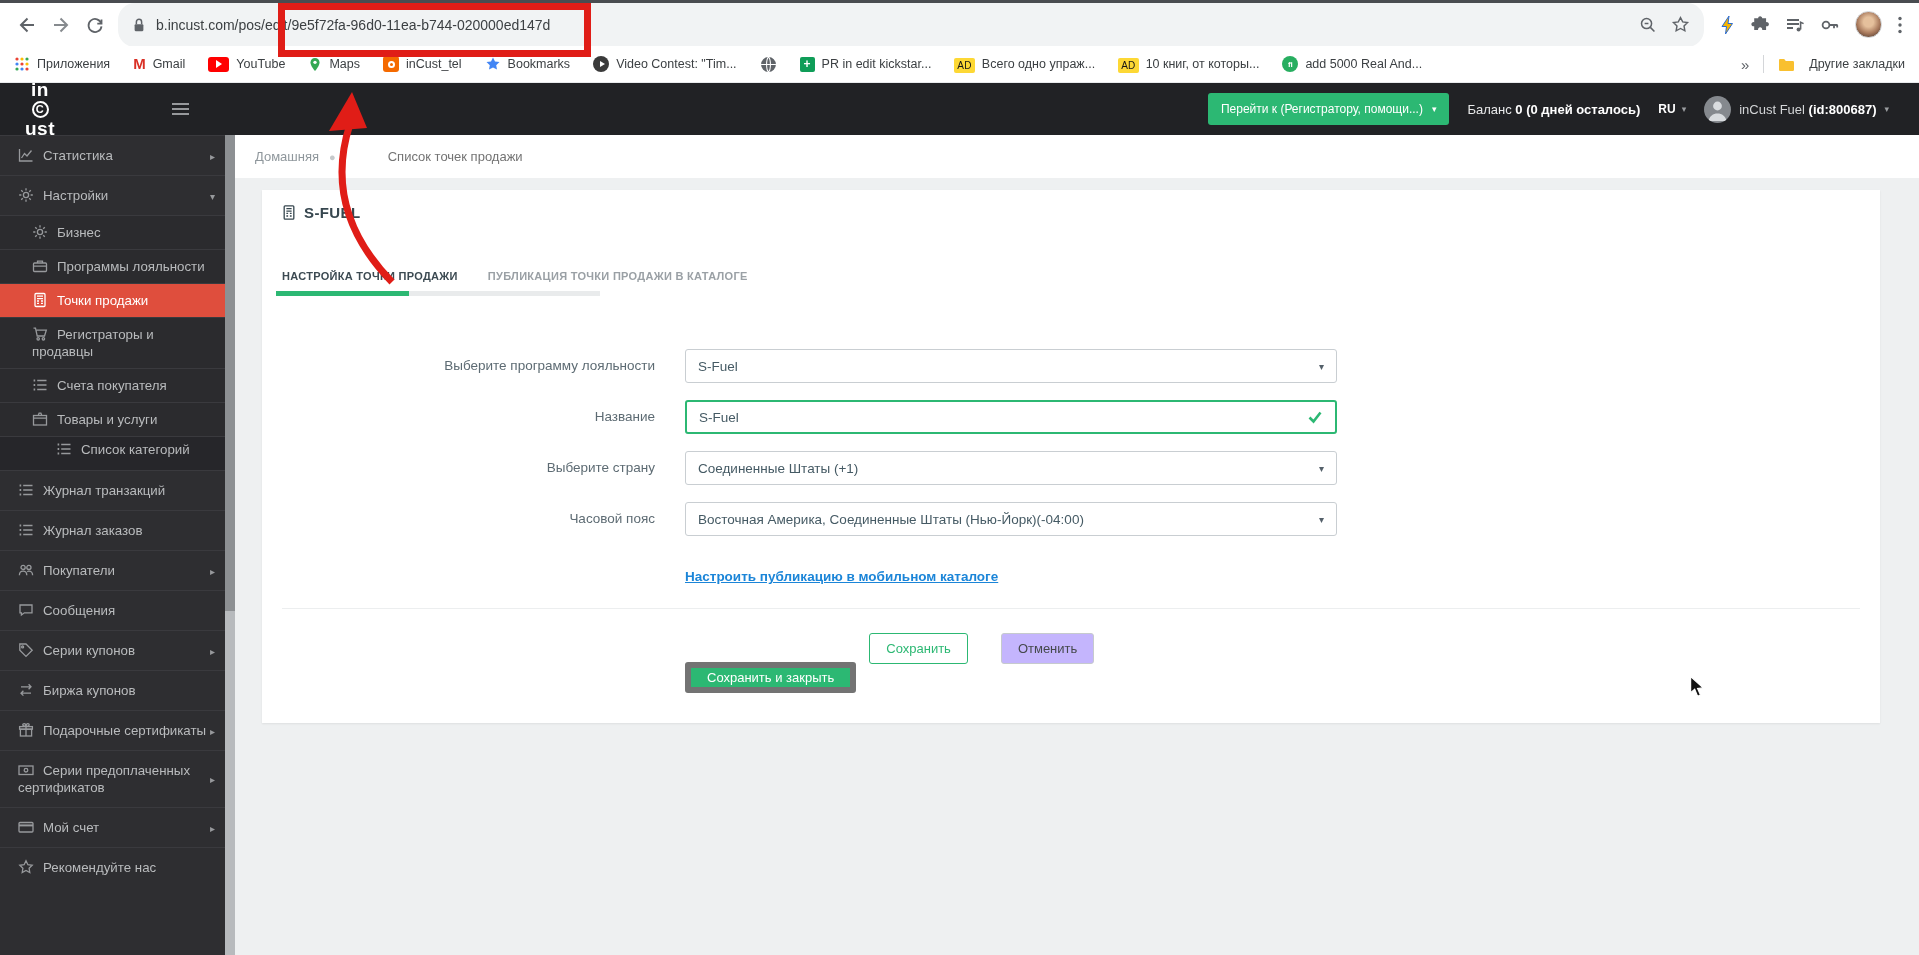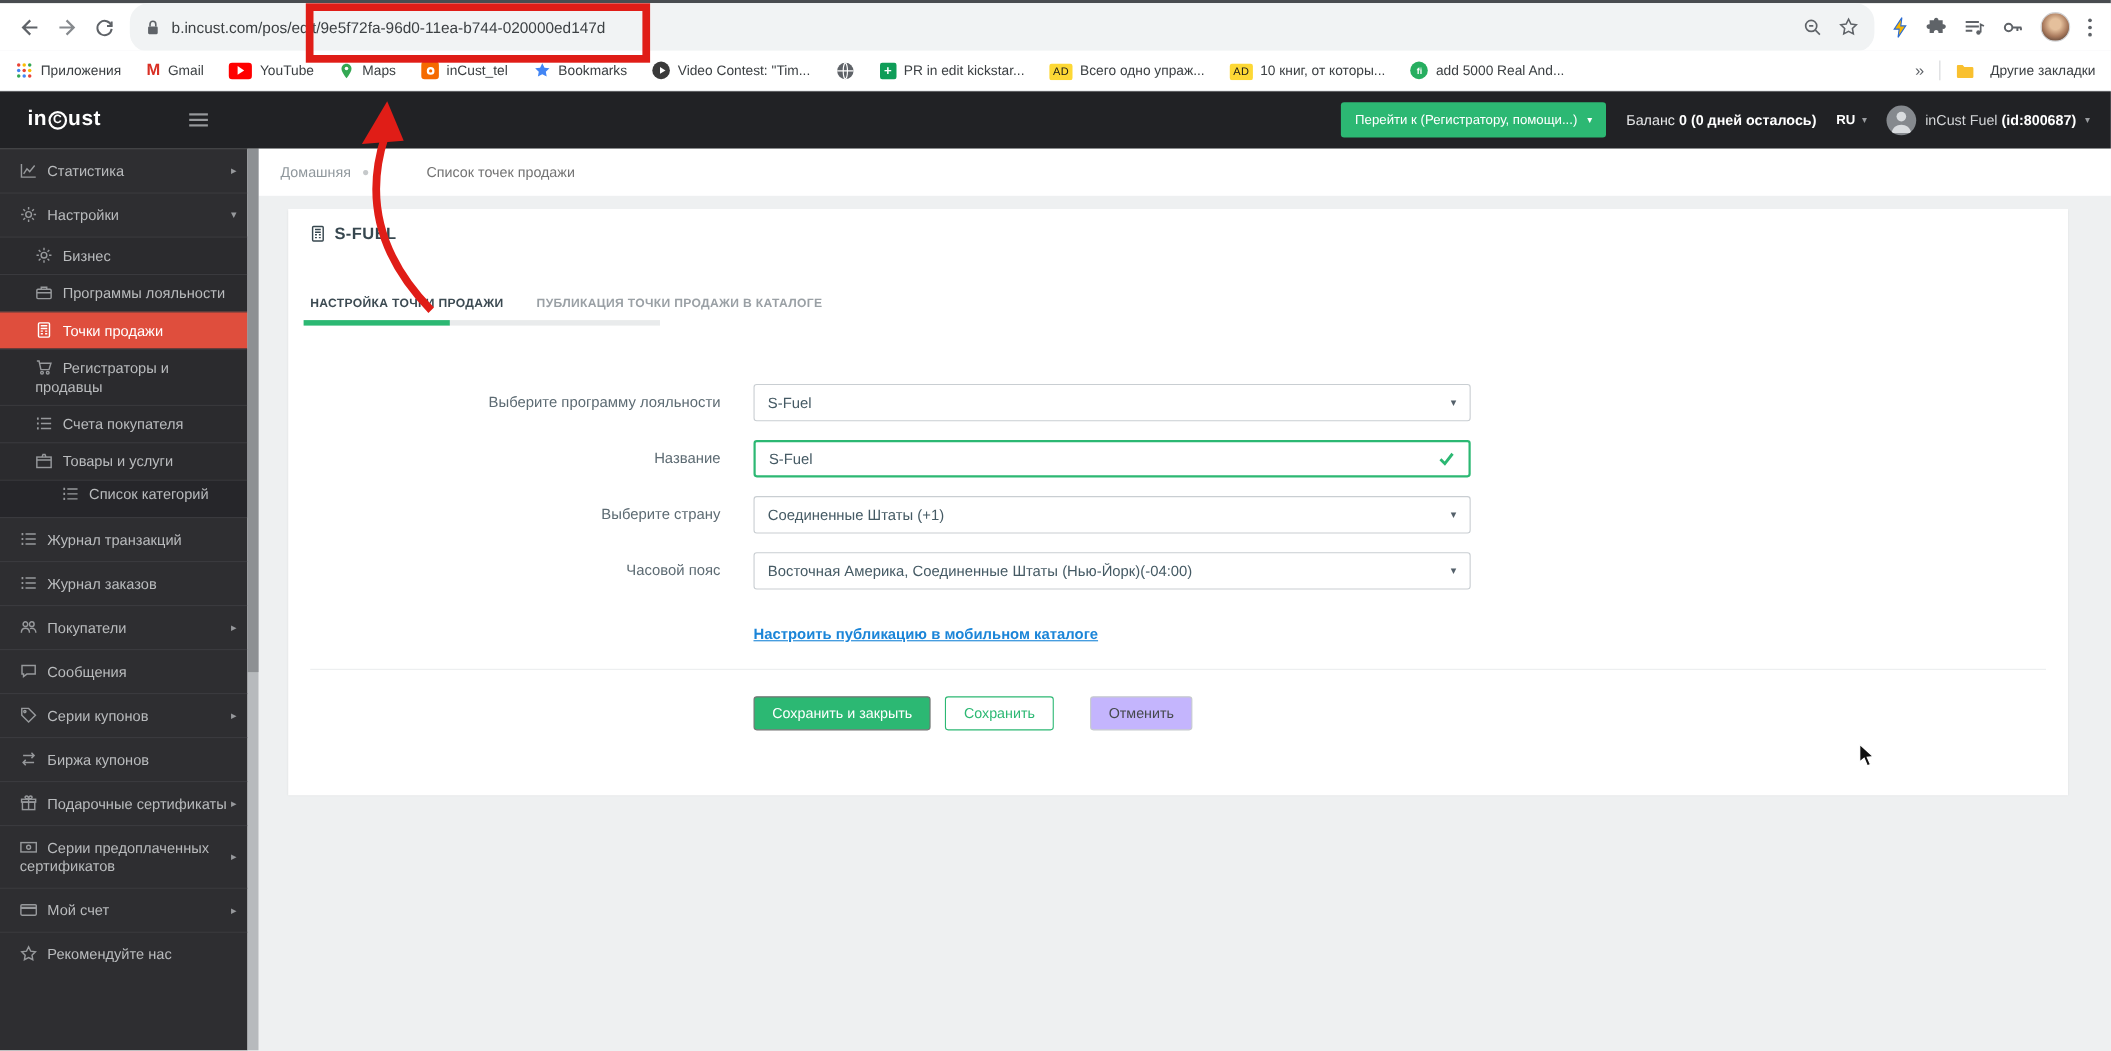--- a/index.html
+++ b/index.html
@@ -30,25 +30,25 @@
   .ic-incust i { width:7px; height:7px; border:2px solid #fff; border-radius:50%; }
   .ic-sheets { width:15px; height:15px; background:#0f9d58; border-radius:2px; color:#fff; font-size:12px; font-weight:bold; display:flex; align-items:center; justify-content:center; line-height:1; }
   .ic-addme { width:16px; height:16px; background:#27ae60; border-radius:50%; color:#fff; font-size:8px; font-weight:bold; display:flex; align-items:center; justify-content:center; }
   .ic-video { width:16px; height:16px; background:#3a3a3a; border-radius:50%; display:flex; align-items:center; justify-content:center; }
   .ic-video i { width:0; height:0; border-left:5px solid #fff; border-top:3.5px solid transparent; border-bottom:3.5px solid transparent; margin-left:2px; }
   .gmail-m { color:#d93025; font-weight:bold; font-size:15px; }
 
   
   .app-header { position:absolute; top:83px; left:0; right:0; height:52px; background:#212225; display:flex; align-items:center; z-index:5; }
   .hdr-left { width:225px; display:flex; align-items:center; flex:0 0 auto; }
-  .logo { margin-left:25px; color:#fff; font-size:19px; font-weight:bold; letter-spacing:.5px; display:flex; align-items:center; }
+  .logo { margin-left:25px; color:#fff; font-size:19px; font-weight:bold; letter-spacing:.5px; display:flex; align-items:center;flex-direction:column; }
   .logo .c-circle { width:17px; height:17px; border:2px solid #fff; border-radius:50%; font-size:11px; font-weight:bold; display:inline-flex; align-items:center; justify-content:center; margin:0 1px; }
   .hamburger { margin-left:auto; margin-right:36px; display:flex; flex-direction:column; gap:3px; cursor:pointer; }
   .hamburger i { width:17px; height:2px; background:#97999c; }
-  .hdr-right { margin-left:auto; display:flex; align-items:center; gap:18px; padding-right:19px; }
+  .hdr-right { margin-left:auto; display:flex; align-items:center; gap:18px; padding-right:30px; }
   .goto-btn { background:#2cb873; color:#fff; font-size:12px; border:none; border-radius:3px; padding:9px 13px; display:flex; align-items:center; gap:9px; cursor:pointer; font-family:inherit; }
   .caret { font-size:9px; line-height:1; }
   .balance { font-size:13px; color:#e8e9ea; }
   .balance b { color:#fff; }
   .lang { font-size:12px; font-weight:bold; color:#fff; display:flex; align-items:center; gap:6px; }
   .lang .caret, .account .caret { color:#9a9da0; }
   .account { display:flex; align-items:center; gap:8px; font-size:13px; color:#d3d5d7; }
   .acct-avatar { width:27px; height:27px; border-radius:50%; background:#85898e; overflow:hidden; display:flex; align-items:flex-end; justify-content:center; }
   .account b { color:#fff; }
 
@@ -90,21 +90,21 @@
   .field { width:652px; height:34px; margin-left:30px; border:1px solid #c9ced2; border-radius:3px; background:#fff; display:flex; align-items:center; padding:0 12px; font-size:13.5px; color:#455a64; cursor:pointer; }
   .field .fval { flex:1; white-space:nowrap; overflow:hidden; }
   .field .sel-caret { font-size:10px; color:#54606a; margin-left:8px; }
   .field.valid { border:2px solid #2cb873; }
   .field.valid input { border:none; outline:none; flex:1; font-size:13.5px; color:#455a64; font-family:inherit; background:transparent; }
   .check-ic svg { width:16px; height:16px; stroke:#2cb873; stroke-width:2.6; fill:none; }
   .cfg-link { display:inline-block; margin-left:423px; margin-top:16px; font-size:13.5px; font-weight:bold; color:#1b85d8; text-decoration:underline; }
   .divider { position:absolute; left:20px; right:20px; top:418px; border-top:1px solid #eceeef; }
   .btn-row { position:absolute; left:423px; top:443px; display:flex; gap:13px; }
   .btn { height:31px; border-radius:3px; font-size:13px; padding:0 16px; cursor:pointer; font-family:inherit; }
-  .btn.primary { background:#2cb873; border:1px solid #737373; color:#fff; }
+  .btn.primary { background:#2cb873; border:6px solid #737373; color:#fff;margin-top:29px; }
   .btn.outline { background:#fff; border:1.5px solid #2cb873; color:#2cb873; }
   .btn.default { background:#c4b5fd; border:1px solid #c6cacd; color:#45494c;margin-left:20px; }
 
   
   .red-box { position:absolute; left:278px; top:3px; width:313px; height:54px; border:7px solid #e01d17; z-index:1000; pointer-events:none; }
   .arrow-overlay { position:absolute; top:0; left:0; width:1919px; height:955px; z-index:999; pointer-events:none; }
   .cursor { position:absolute; left:1688px; top:676px; z-index:1001; pointer-events:none; }
 </style>
 </head>
 <body>

